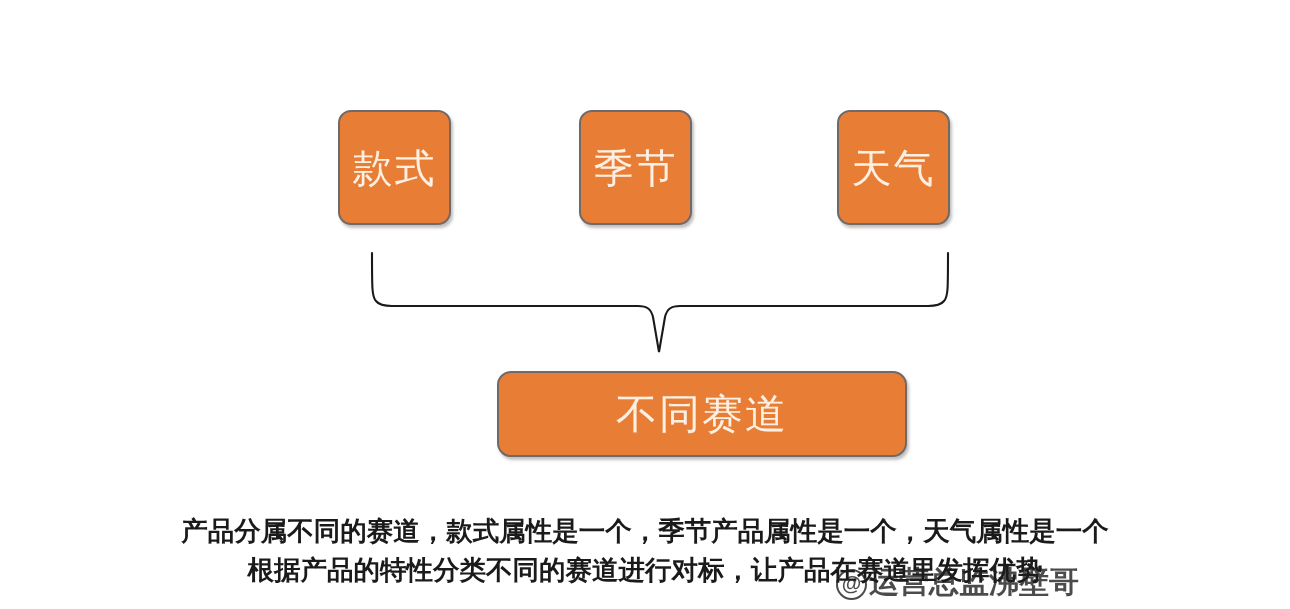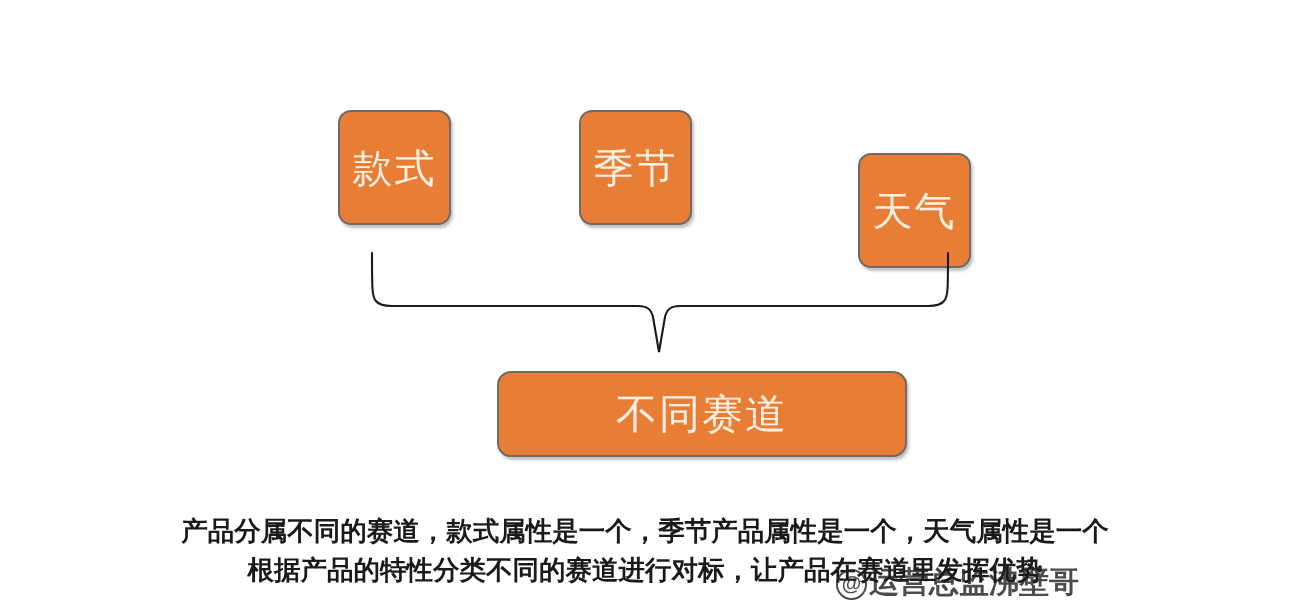--- a/index.html
+++ b/index.html
@@ -41,21 +41,21 @@
     letter-spacing: 2px;
     line-height: 1;
     white-space: nowrap;
   }
 
   .node.top { width: 113px; height: 115px; top: 110px; }
   .node.top .node-label { font-size: 40px; }
 
   #node-style   { left: 338px; }
   #node-season  { left: 579px; }
-  #node-weather { left: 858px; margin-top: 43px; }
+  #node-weather { left: 837px; }
 
   #node-track {
     left: 497px;
     top: 371px;
     width: 410px;
     height: 86px;
     border-radius: 14px;
   }
   #node-track .node-label { font-size: 41px; }
 

